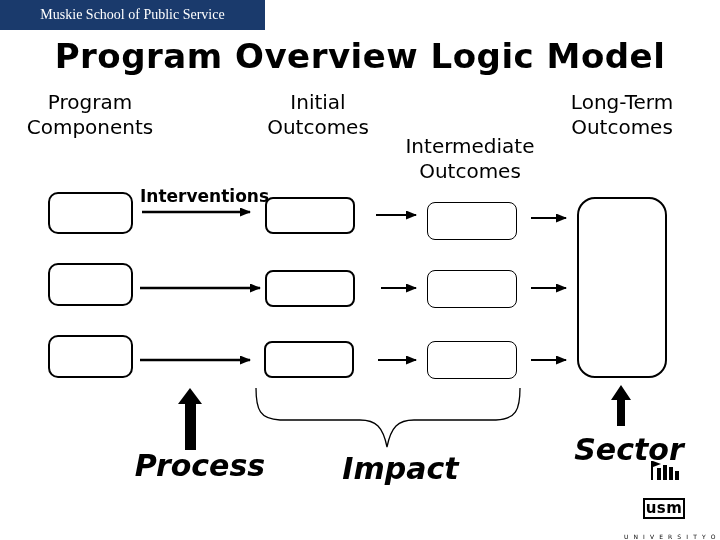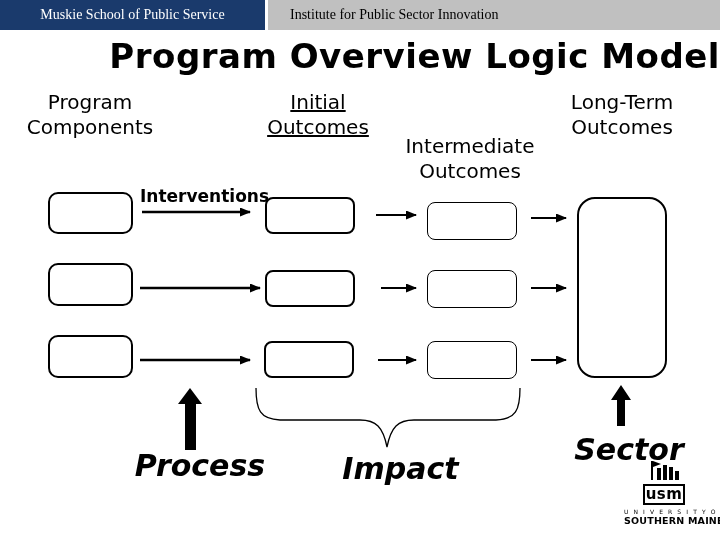--- a/index.html
+++ b/index.html
@@ -18,31 +18,31 @@
   }
   .header-right {
     position:absolute; left:268px; top:0; width:452px; height:30px;
     background:#c0c0c0; color:#000;
     font-family:"Liberation Serif", serif; font-size:14px;
     display:flex; align-items:center; padding-left:22px; box-sizing:border-box;
   }
 
   
   .title {
-    position:absolute; left:0; top:36px; width:720px; text-align:right;
+    position:absolute; left:0; top:36px; width:720px; text-align:center;
     font-size:34px; font-weight:bold; letter-spacing:0.5px; white-space:nowrap;
   }
 
   
   .col-head {
     position:absolute; top:90px; text-align:center; font-size:20px;
     line-height:1.25; white-space:pre-line;
   }
   .col-program      { left:10px;  width:160px; }
-  .col-initial      { left:248px; width:140px;text-decoration:underline; }
+  .col-initial      { left:248px; width:140px; }
   .col-intermediate { left:390px; width:160px;margin-top:44px; }
   .col-longterm     { left:552px; width:140px; }
 
   
   .box { position:absolute; background:#fff; border:2px solid #000; border-radius:10px; box-sizing:border-box; }
   .box-p1 { left:48px; top:192px; width:85px; height:42px; }
   .box-p2 { left:48px; top:263px; width:85px; height:43px; }
   .box-p3 { left:48px; top:335px; width:85px; height:43px; }
   .box-i  { width:90px; height:37px; border-width:2px; border-radius:8px; }
   .box-i1 { left:265px; top:197px; }
@@ -65,37 +65,34 @@
   
   .flow-label { position:absolute; font-size:30px; font-weight:bold; font-style:italic; text-align:center; white-space:nowrap; }
   .label-process { left:130px; top:448px; width:140px; }
   .label-impact  { left:338px; top:451px; width:125px; }
   .label-outcome { left:550px; top:432px; width:158px; }
 
   
   .usm-logo { position:absolute; left:624px; top:459px; width:80px; text-align:center; }
   .usm-emblem { width:46px; margin:0 auto; }
   .usm-box {
-    width:42px; margin:0 auto; border:2px solid #000; box-sizing:border-box;
+    width:42px; margin:14px auto; border:2px solid #000; box-sizing:border-box;
     font-size:15px; font-weight:bold; line-height:17px; letter-spacing:0.5px;
   }
   .usm-univ  { margin-top:3px; font-size:6px; letter-spacing:1.6px; white-space:nowrap; }
   .usm-maine { font-size:9.5px; font-weight:bold; letter-spacing:0.2px; white-space:nowrap; }
 </style>
 </head>
 <body>
 
 <div class="slide">
 
   <div class="header-bar">
     <div class="header-left">
       <span>Muskie School of Public Service</span>
-    </div>
-    <div class="header-right">
-      <span>Institute for Public Sector Innovation</span>
     </div>
   </div>
 
   <div class="title">Program Overview Logic Model</div>
 
   <div class="col-head col-program">Program
 Components</div>
   <div class="col-head col-initial">Initial
 Outcomes</div>
   <div class="col-head col-intermediate">Intermediate

